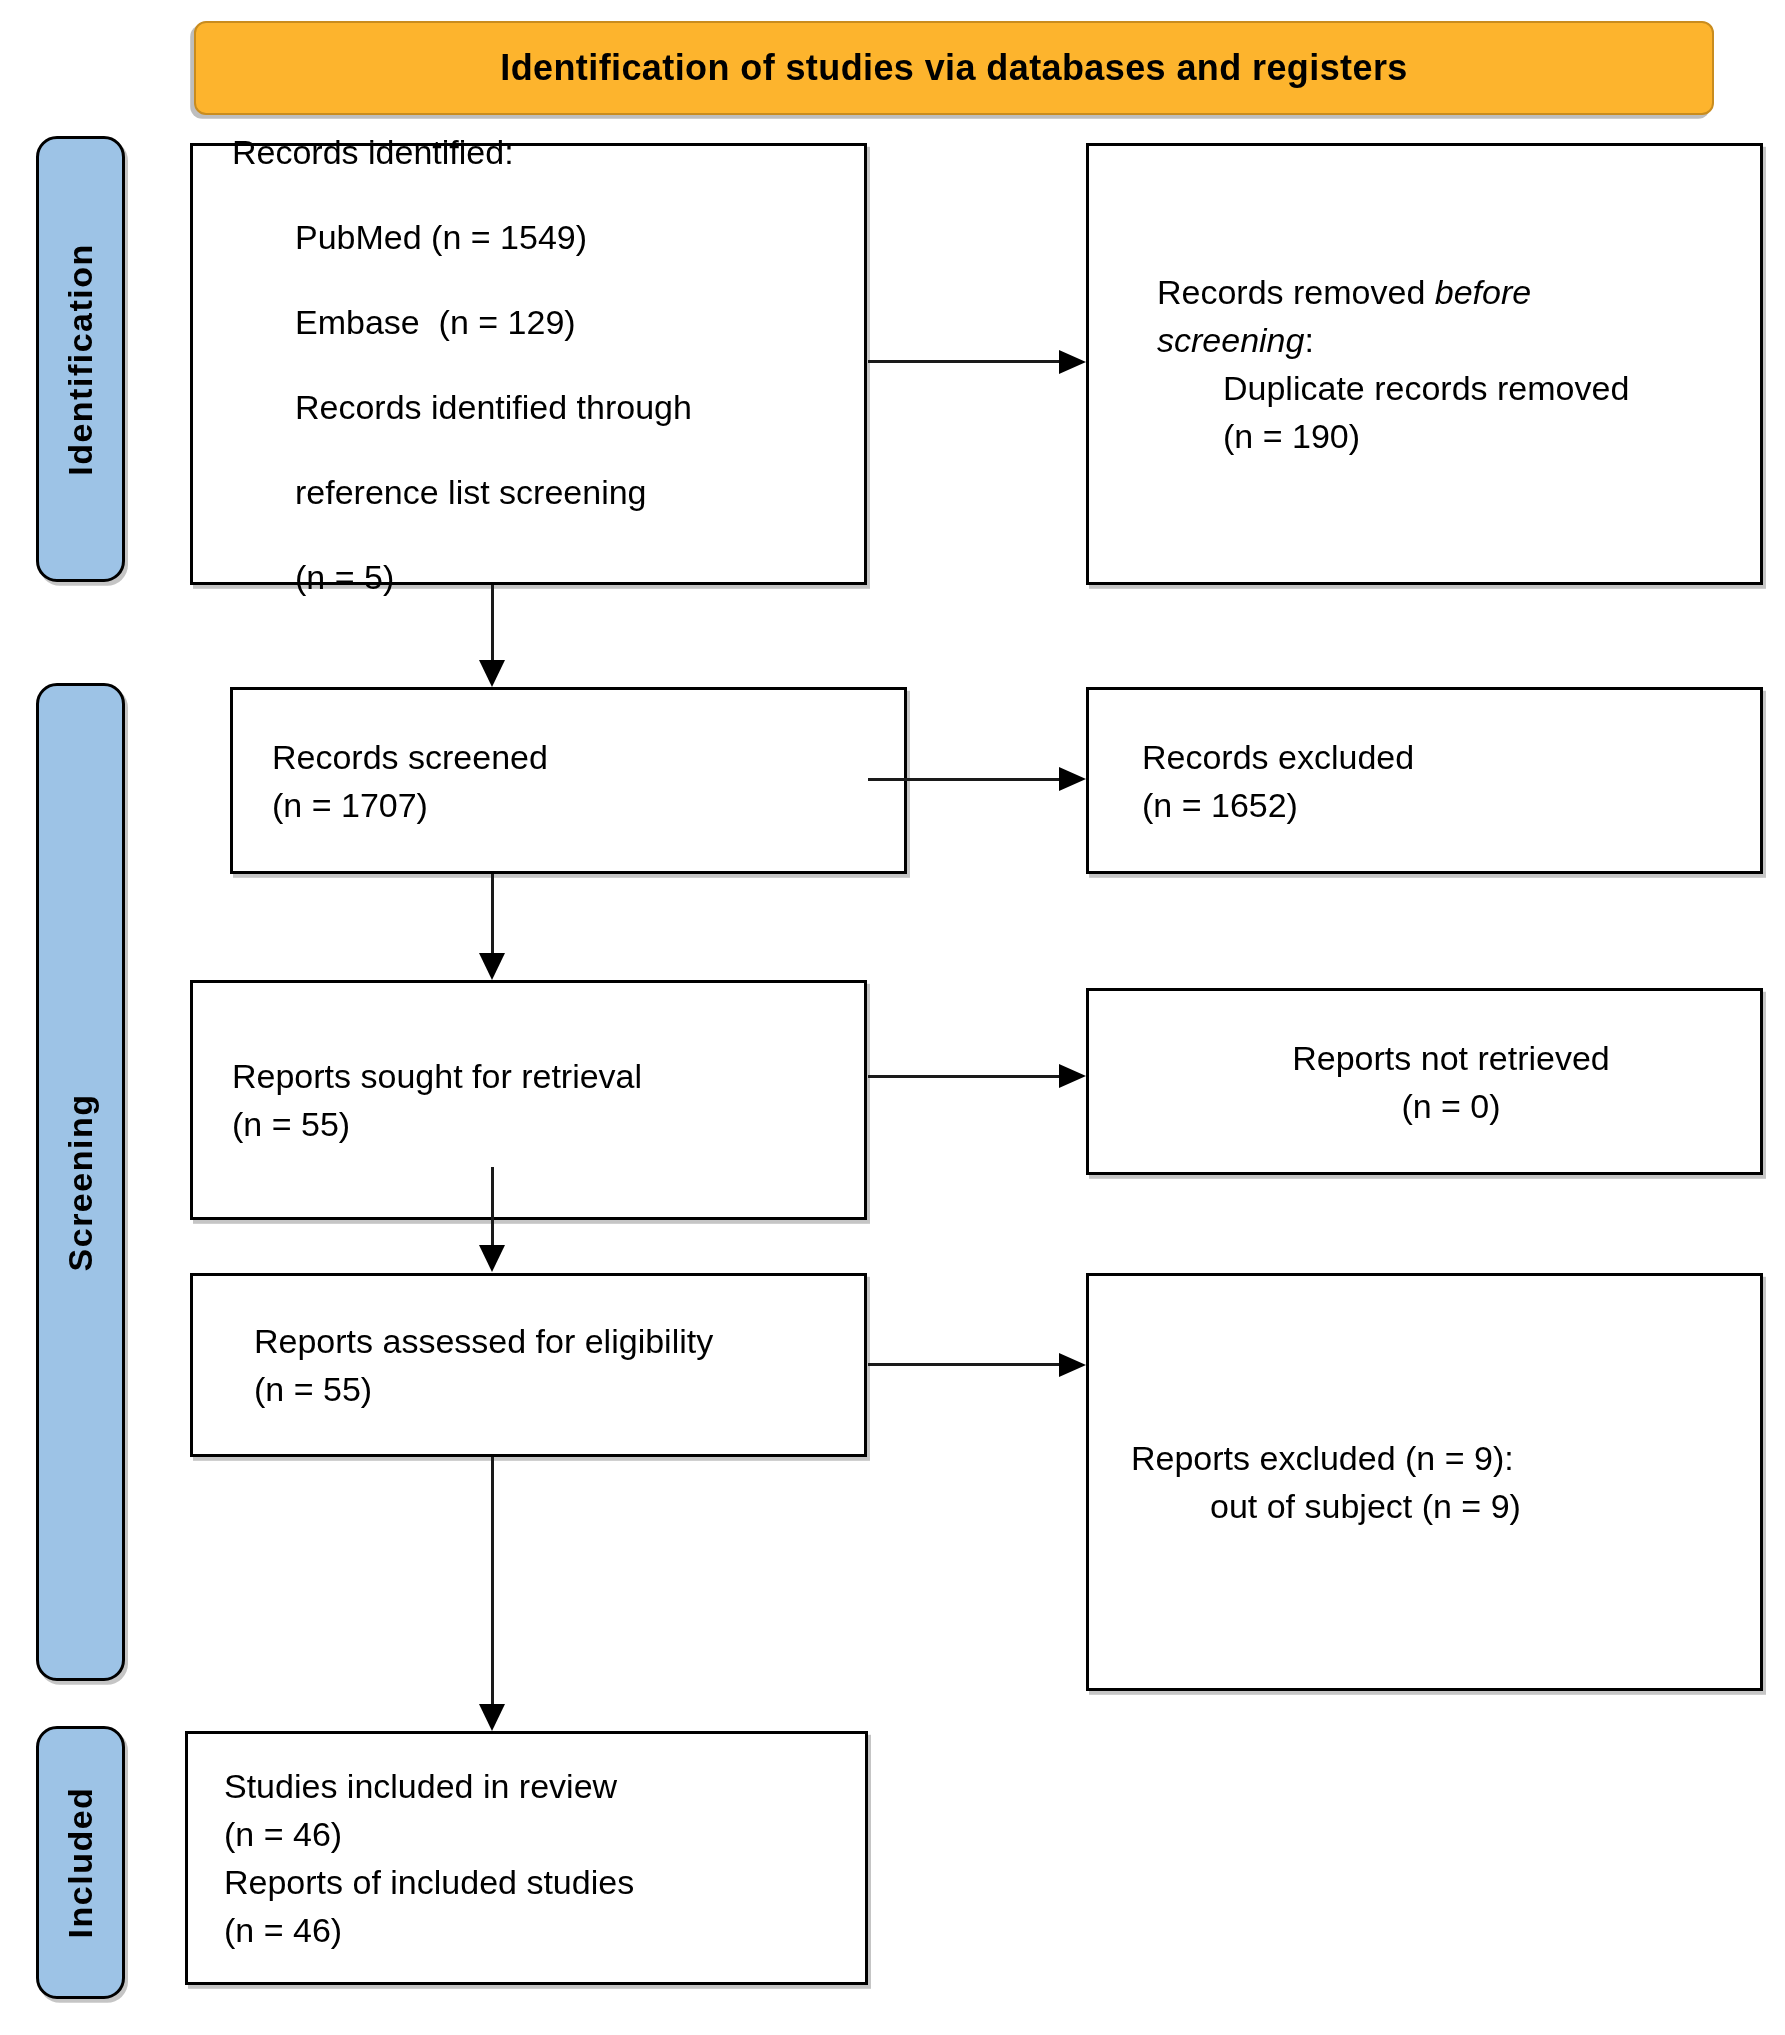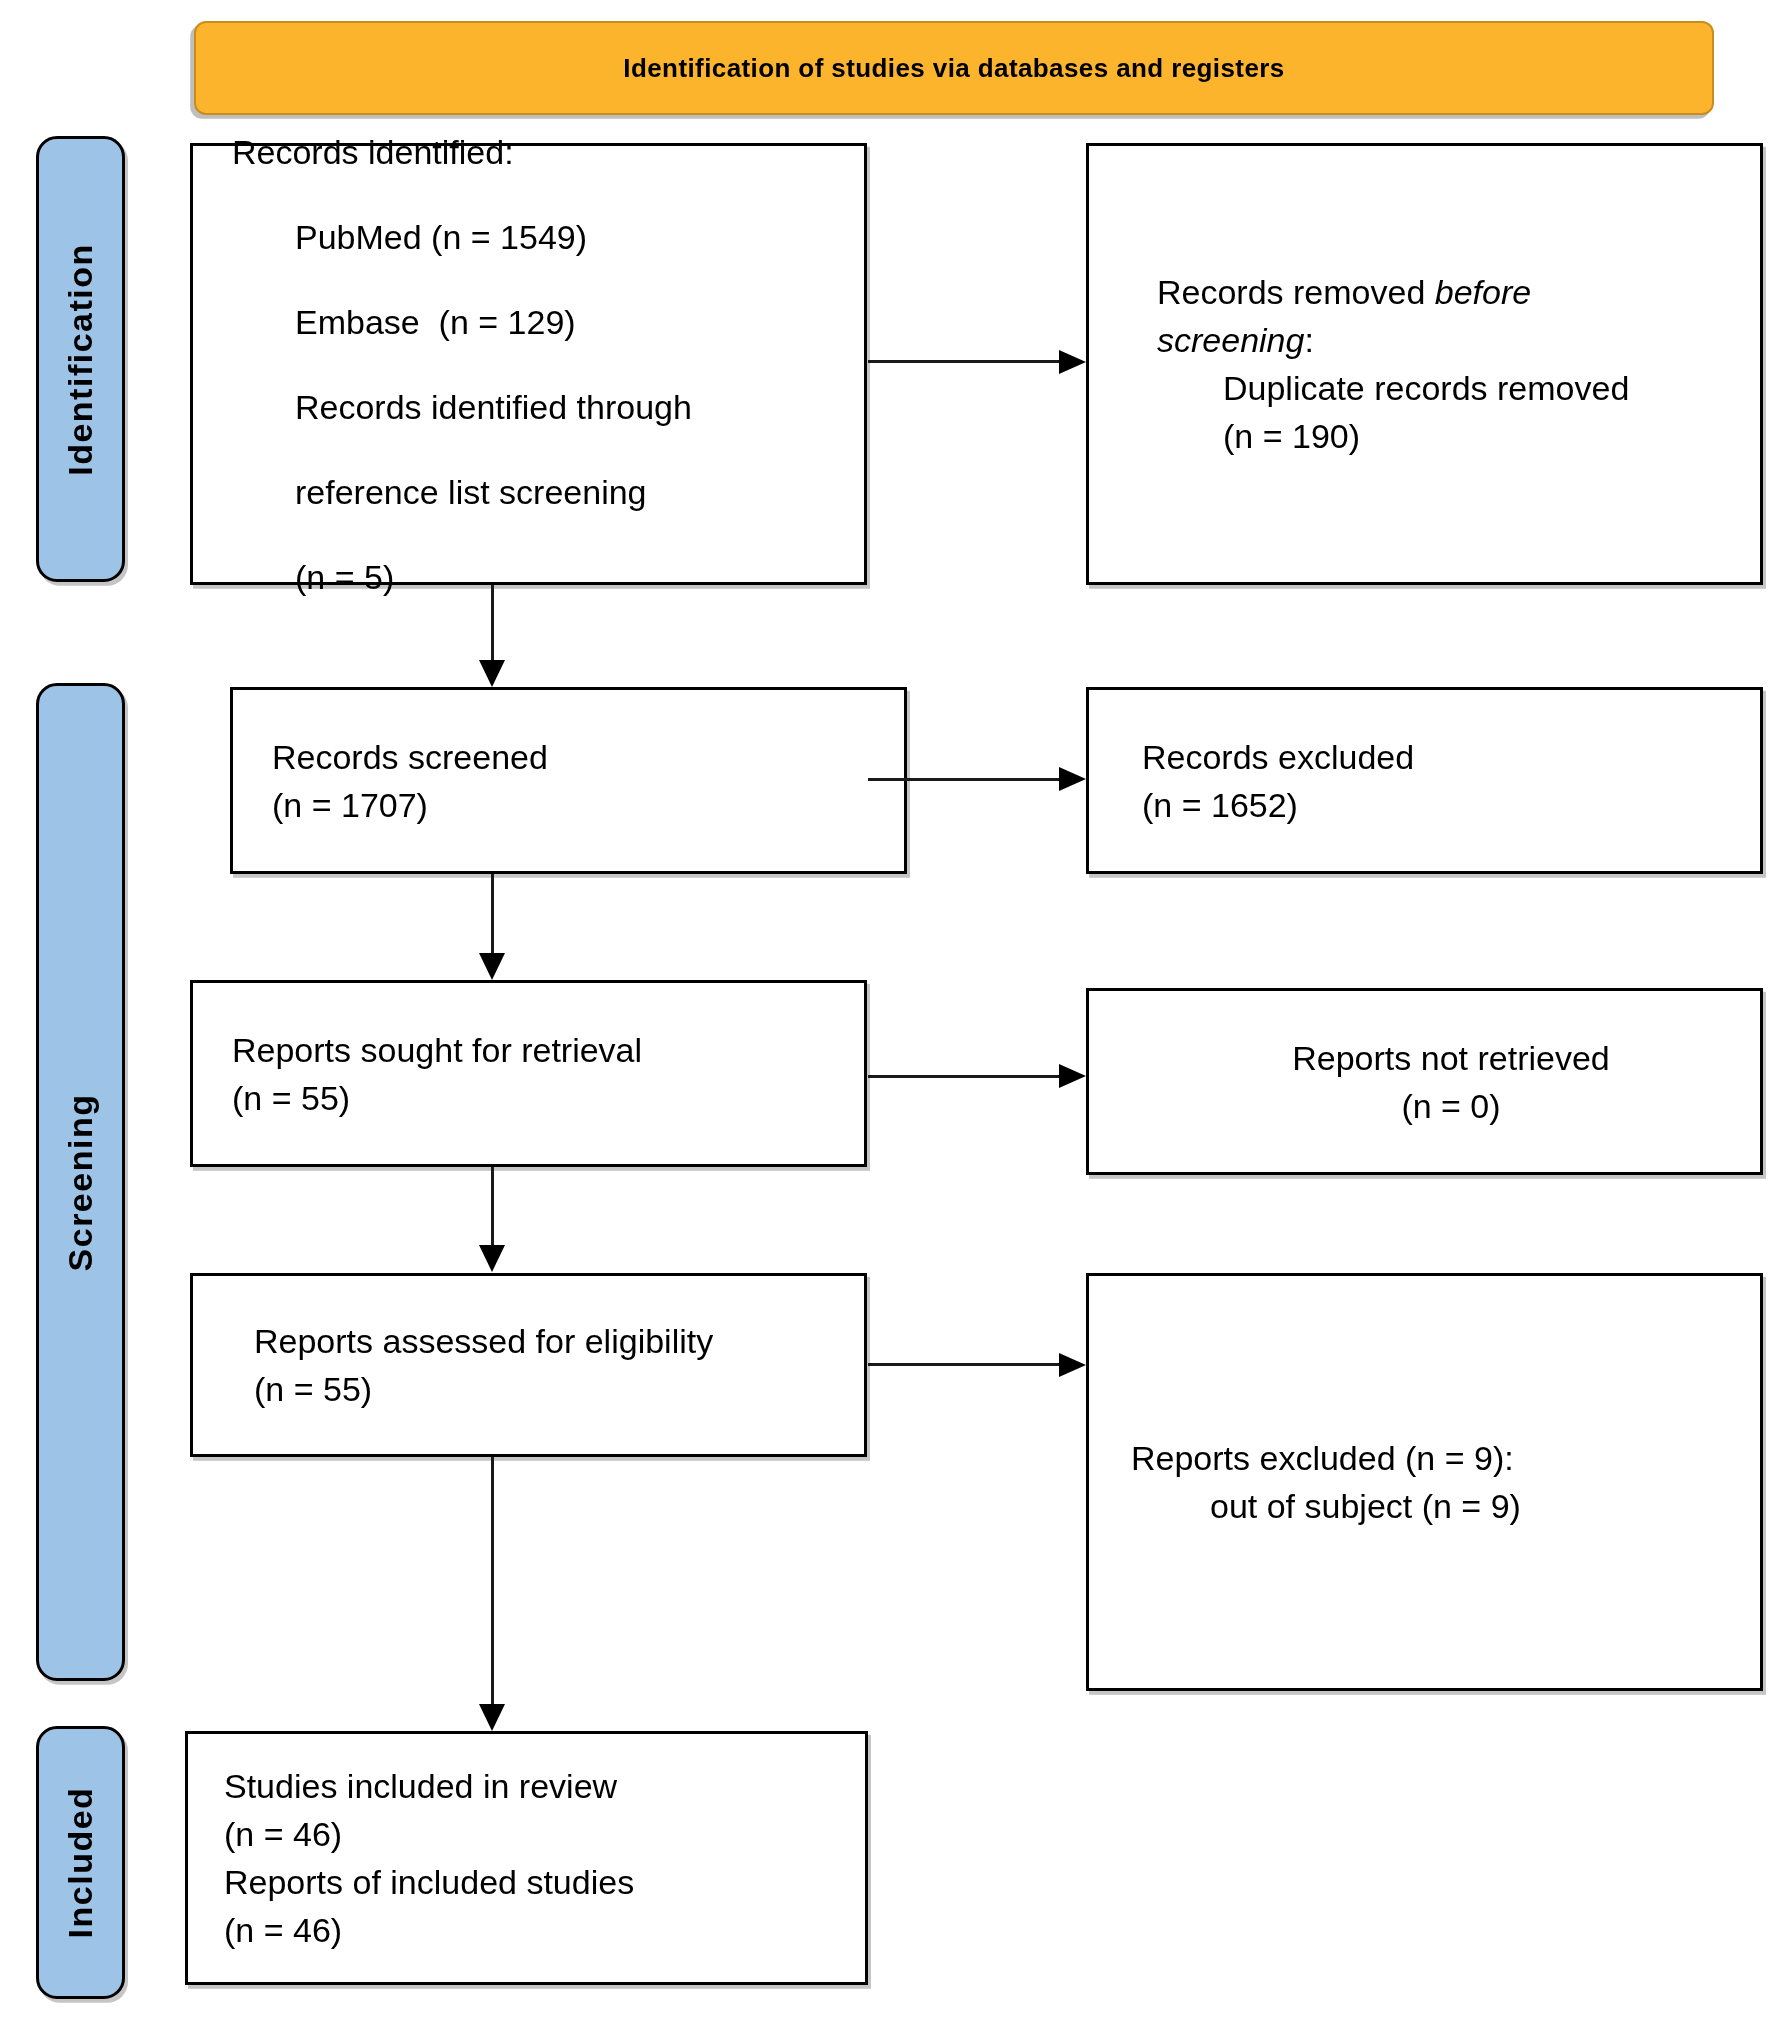--- a/index.html
+++ b/index.html
@@ -27,21 +27,21 @@
     background: #FDB42D;
     border: 2.3px solid #C98C1E;
     border-radius: 12px;
     box-sizing: border-box;
     display: flex;
     align-items: center;
     justify-content: center;
     box-shadow: -3.8px 3.8px 0 rgba(110,110,110,0.45);
   }
   .banner span {
-    font-size: 26px;
+    font-size: 36px;
     font-weight: bold;
     letter-spacing: 0.4px;
   }
 
   
   .stage {
     position: absolute;
     left: 36px;
     width: 89px;
     background: #9DC3E6;
@@ -78,21 +78,21 @@
     box-shadow: 3px 3.8px 0 rgba(110,110,110,0.4);
   }
   .line { white-space: pre-wrap; }
   .indent-1 { margin-left: 63px; }
 
   #box-records-identified   { left: 190px;  top: 143px;  width: 677px; height: 442px; padding-left: 39px; padding-right: 22.7px; gap: 37px; }
   #box-records-removed      { left: 1086px; top: 143px;  width: 677px; height: 442px; padding-left: 68px; padding-right: 22.7px; }
   #box-records-removed .indent-1 { margin-left: 66px; }
   #box-records-screened     { left: 190px;  top: 687px;  width: 677px; height: 187px; padding-left: 39px; margin-left: 40px; }
   #box-records-excluded     { left: 1086px; top: 687px;  width: 677px; height: 187px; padding-left: 53px; }
-  #box-reports-sought       { left: 190px;  top: 980px; width: 677px; height: 187px; padding-left: 39px; }
+  #box-reports-sought       { left: 190px;  top: 980px; width: 677px; height: 240px; padding-left: 39px; }
   #box-reports-not-retrieved{ left: 1086px; top: 988px; width: 677px; height: 187px; padding-left: 53px; text-align: center; }
   #box-reports-assessed     { left: 190px;  top: 1273px; width: 677px; height: 184px; padding-left: 61px; }
   #box-reports-excluded     { left: 1086px; top: 1273px; width: 677px; height: 418px; padding-left: 42px; }
   #box-reports-excluded .indent-1 { margin-left: 79px; }
   #box-studies-included     { left: 185px;  top: 1731px; width: 683px; height: 254px; padding-left: 36px; }
 
   
   .hline {
     position: absolute;
     height: 3px;

